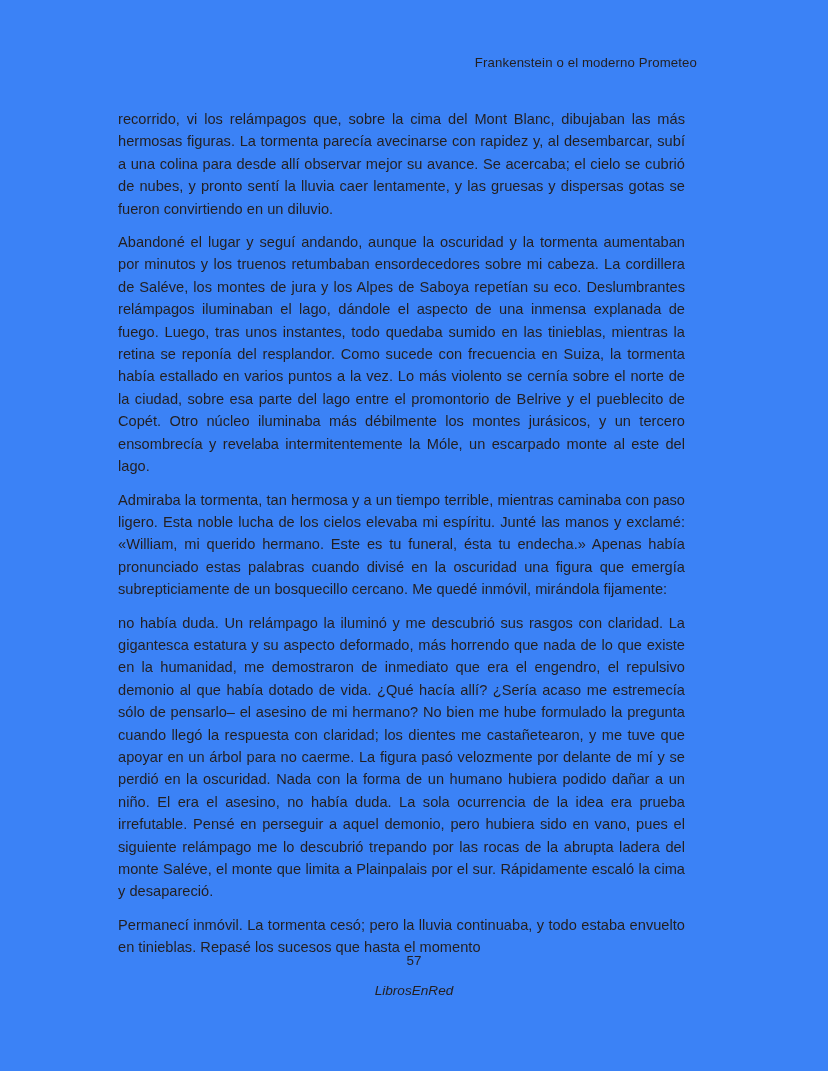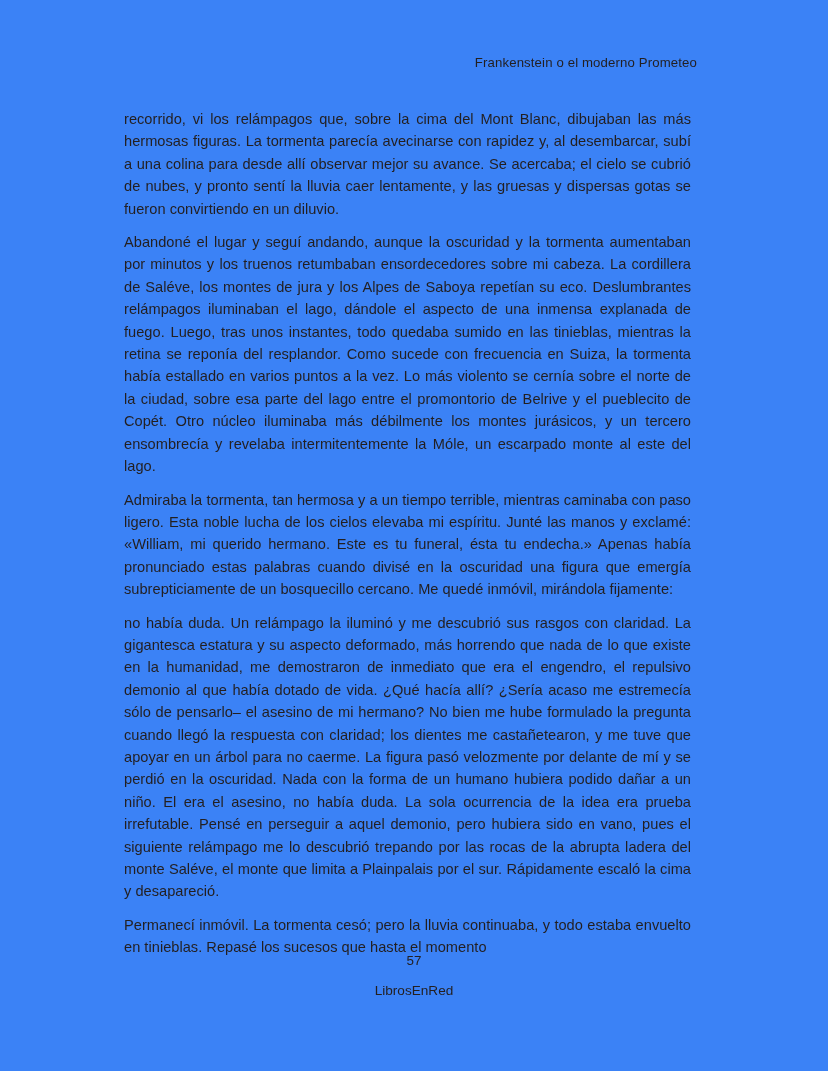--- a/index.html
+++ b/index.html
@@ -34,21 +34,21 @@
     line-height: 16px;
     letter-spacing: 0.01em;
     color: #231f20;
     white-space: nowrap;
   }
 
   
   .text-block {
     position: absolute;
     top: 108px;
-    left: 124px;
+    left: 118px;
     width: 567px;
   }
 
   .para {
     margin: 0 0 11px 0;
     font-size: 14.6px;
     line-height: 22.4px;
     text-align: justify;
     text-justify: inter-word;
     letter-spacing: 0.002em;
@@ -73,20 +73,21 @@
   }
   .imprint {
     position: absolute;
     top: 982px;
     left: 0;
     width: 828px;
     text-align: center;
     font-size: 13.6px;
     line-height: 18px;
     color: #231f20;
+    font-style: italic;
   }
 </style>
 </head>
 <body>
 
 <div class="page">
 
   <div class="running-head">Frankenstein o el moderno Prometeo</div>
 
   <div class="text-block">

